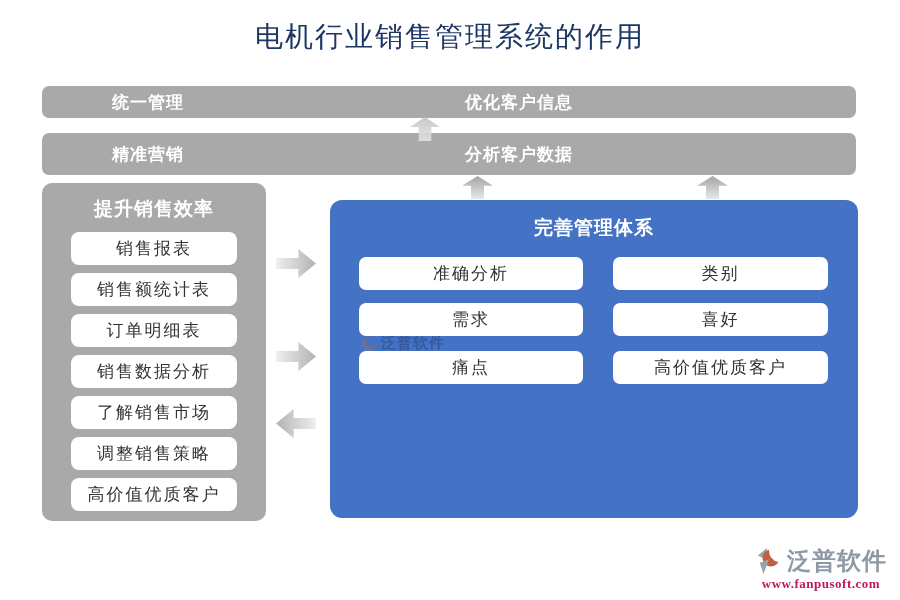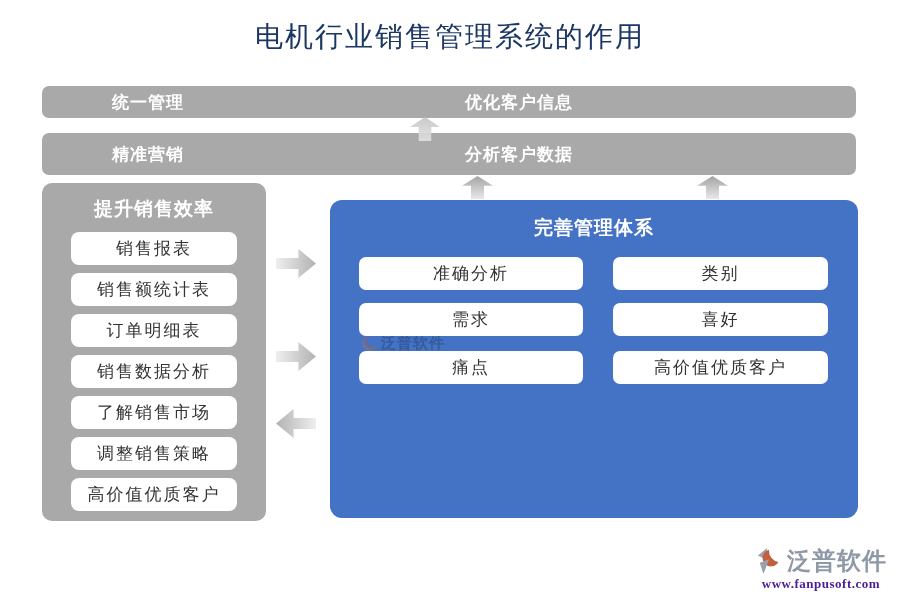--- a/index.html
+++ b/index.html
@@ -58,21 +58,21 @@
   .watermark{position:absolute;left:32px;top:134px;z-index:1;display:flex;align-items:center;gap:4px;
              opacity:.45;}
   .watermark .wm-text{font-size:15px;font-weight:bold;color:#243d6e;letter-spacing:1px;}
   .wm-icon{width:15px;height:15px;border-radius:50%;
            background:radial-gradient(circle at 65% 35%, #4472c4 38%, #b05a3a 40%, #7d8894 78%);}
 
   
   .brand{position:absolute;left:742px;top:547px;width:158px;}
   .brand-row{display:flex;align-items:center;justify-content:center;gap:2px;}
   .brand-text{font-size:24px;font-weight:bold;color:#8e99a5;letter-spacing:1px;line-height:1.1;}
-  .brand-url{font-size:13px;color:#4c1d95;font-weight:bold;text-align:center;margin-top:1px;letter-spacing:.5px;}
+  .brand-url{font-size:13px;color:#be185d;font-weight:bold;text-align:center;margin-top:1px;letter-spacing:.5px;}
 </style>
 </head>
 <body>
 
 <div class="canvas">
 
   <div class="title">电机行业销售管理系统的作用</div>
 
   <div class="bar bar1">
     <span class="bar-label bl-left">统一管理</span>

